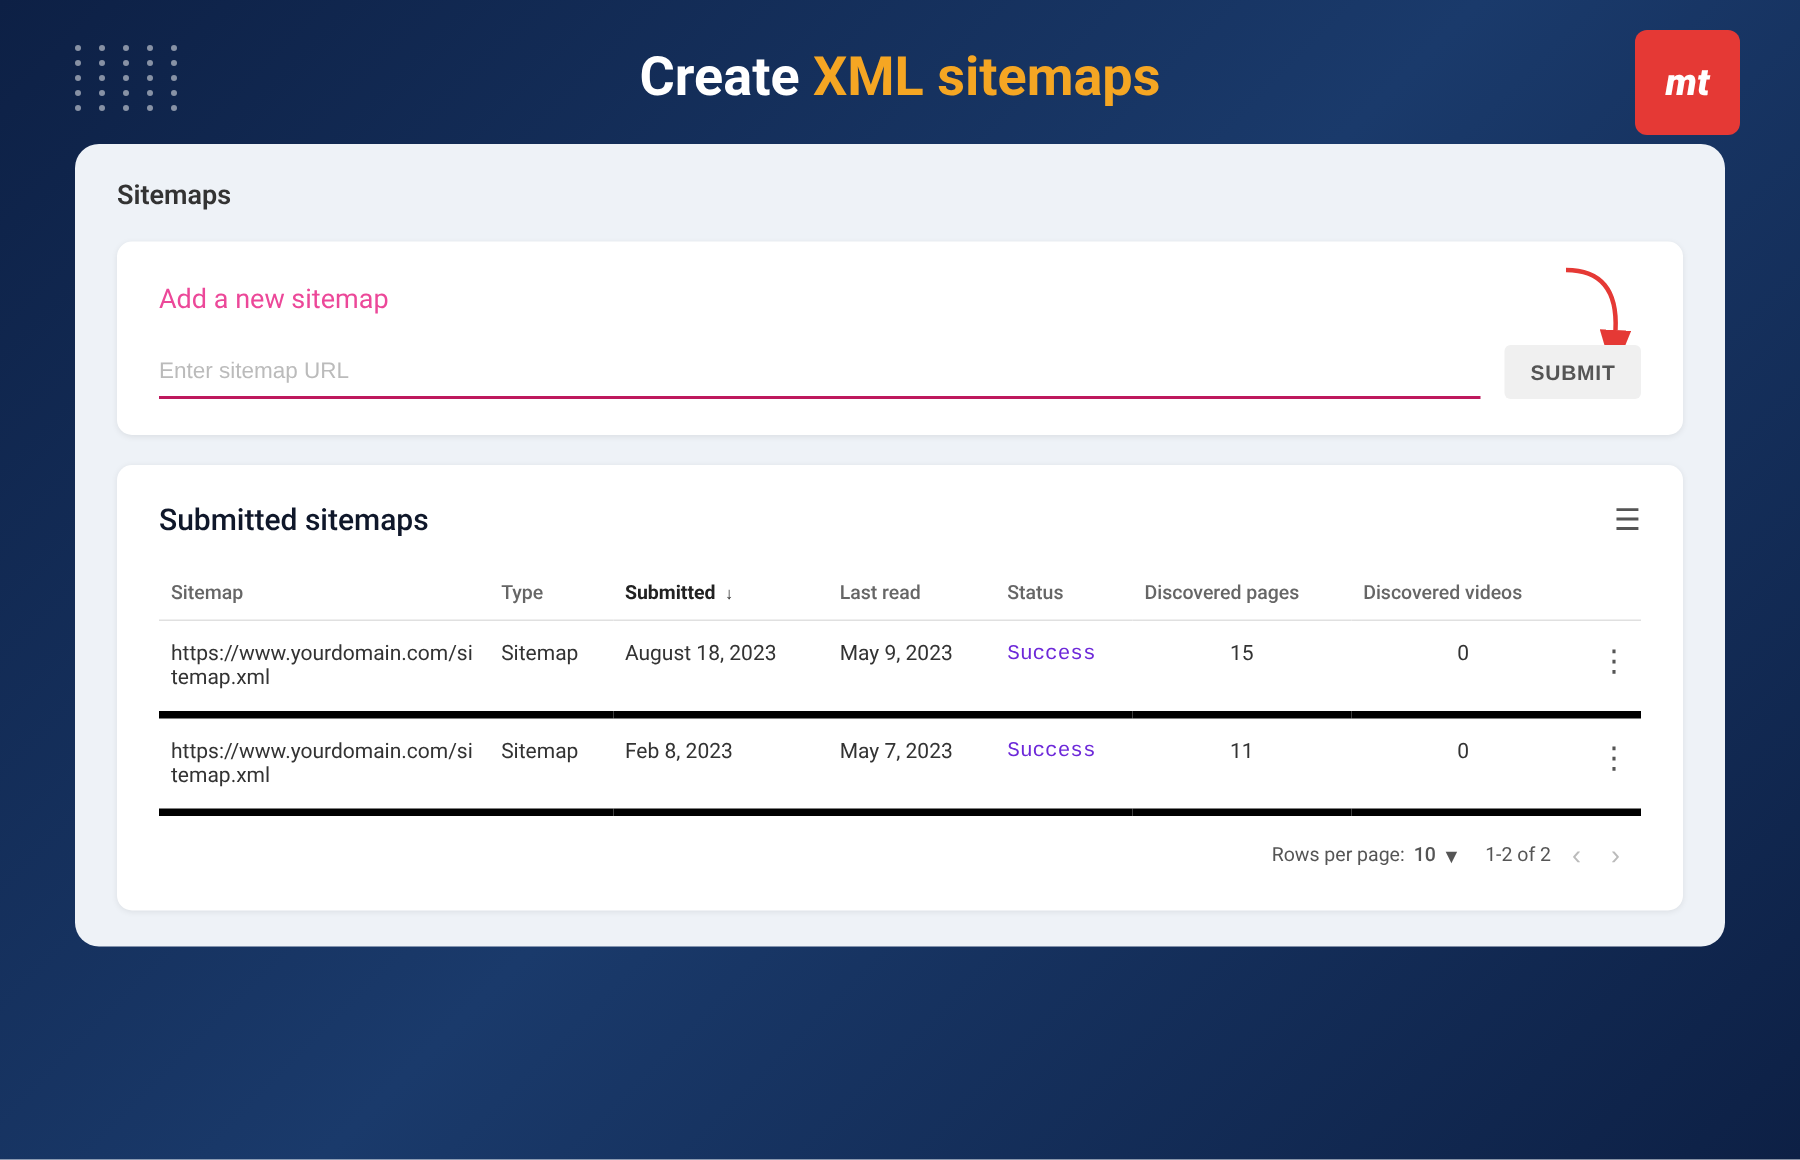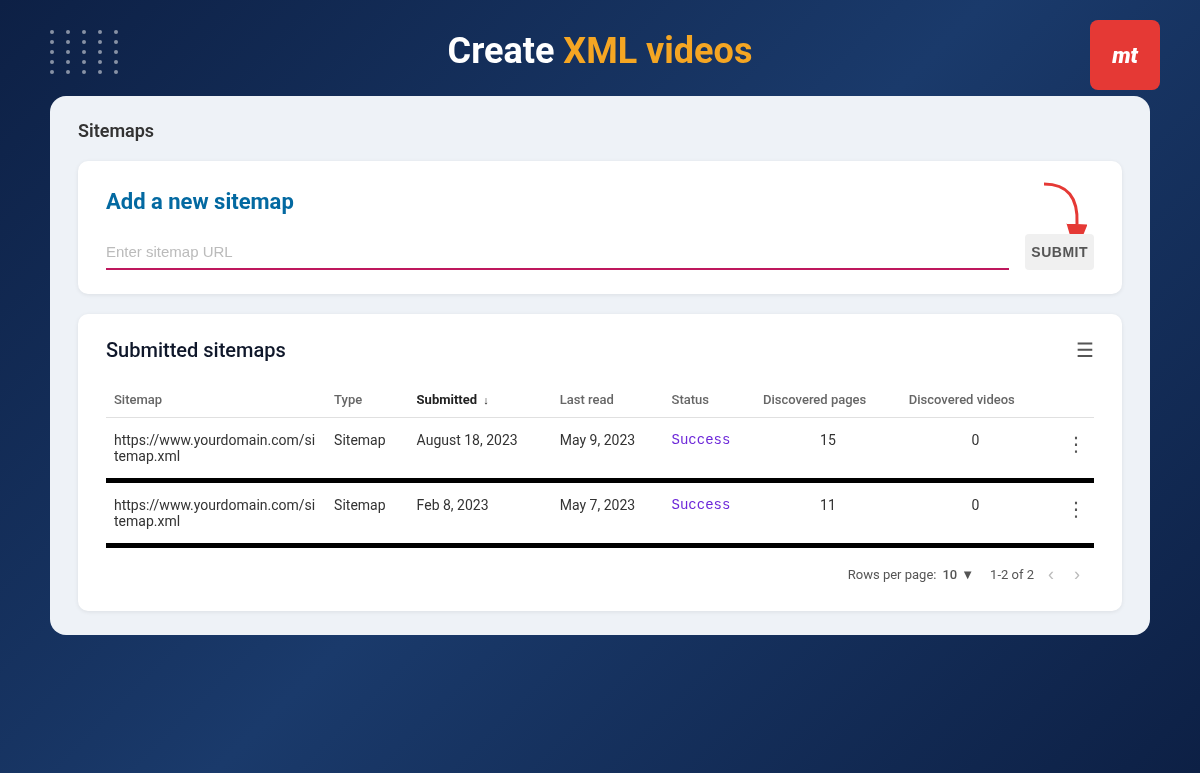--- a/index.html
+++ b/index.html
@@ -52,21 +52,21 @@
       position: absolute;
       right: 0;
       top: -10px;
       width: 70px;
       height: 70px;
       background: #e53935;
       border-radius: 8px;
       display: flex;
       align-items: center;
       justify-content: center;
-      font-size: 22px;
+      font-size: 25px;
       font-weight: 900;
       color: white;
       font-style: italic;
     }
 
     .main-card {
       background: #eef2f7;
       border-radius: 16px;
       width: 100%;
       max-width: 1100px;
@@ -82,23 +82,23 @@
 
     .add-sitemap-card {
       background: #fff;
       border-radius: 10px;
       padding: 28px 28px 24px;
       margin-bottom: 20px;
       box-shadow: 0 1px 4px rgba(0,0,0,0.08);
     }
 
     .add-sitemap-title {
-      font-size: 22px;
-      font-weight: 700;
-      color: #0369a1;
+      font-size: 18px;
+      font-weight: 400;
+      color: #ec4899;
       margin-bottom: 20px;
     }
 
     .input-row {
       display: flex;
       align-items: center;
       gap: 16px;
     }
 
     .url-input-wrapper {
@@ -118,21 +118,21 @@
       caret-color: #333;
     }
 
     .url-input::placeholder {
       color: #bbb;
     }
 
     .submit-btn {
       background: #f0f0f0;
       border: none;
-      padding: 10px 6px;
+      padding: 10px 17px;
       font-size: 14px;
       font-weight: 600;
       color: #555;
       letter-spacing: 0.5px;
       cursor: pointer;
       border-radius: 4px;
       position: relative;
     }
 
     .submit-btn-wrapper {
@@ -296,21 +296,21 @@
       <div class="dot"></div>
       <div class="dot"></div>
       <div class="dot"></div>
     <div class="dot"></div>
       <div class="dot"></div>
       <div class="dot"></div>
       <div class="dot"></div>
       <div class="dot"></div>
   </div>
   <h1 class="page-title">
-    <span>Create </span><span class="highlight">XML videos</span>
+    <span>Create </span><span class="highlight">XML sitemaps</span>
   </h1>
   <div class="logo">
     <span>mt</span>
   </div>
 </div>
 
 <div class="main-card">
   <div class="sitemaps-title">Sitemaps</div>
 
   <div class="add-sitemap-card">

